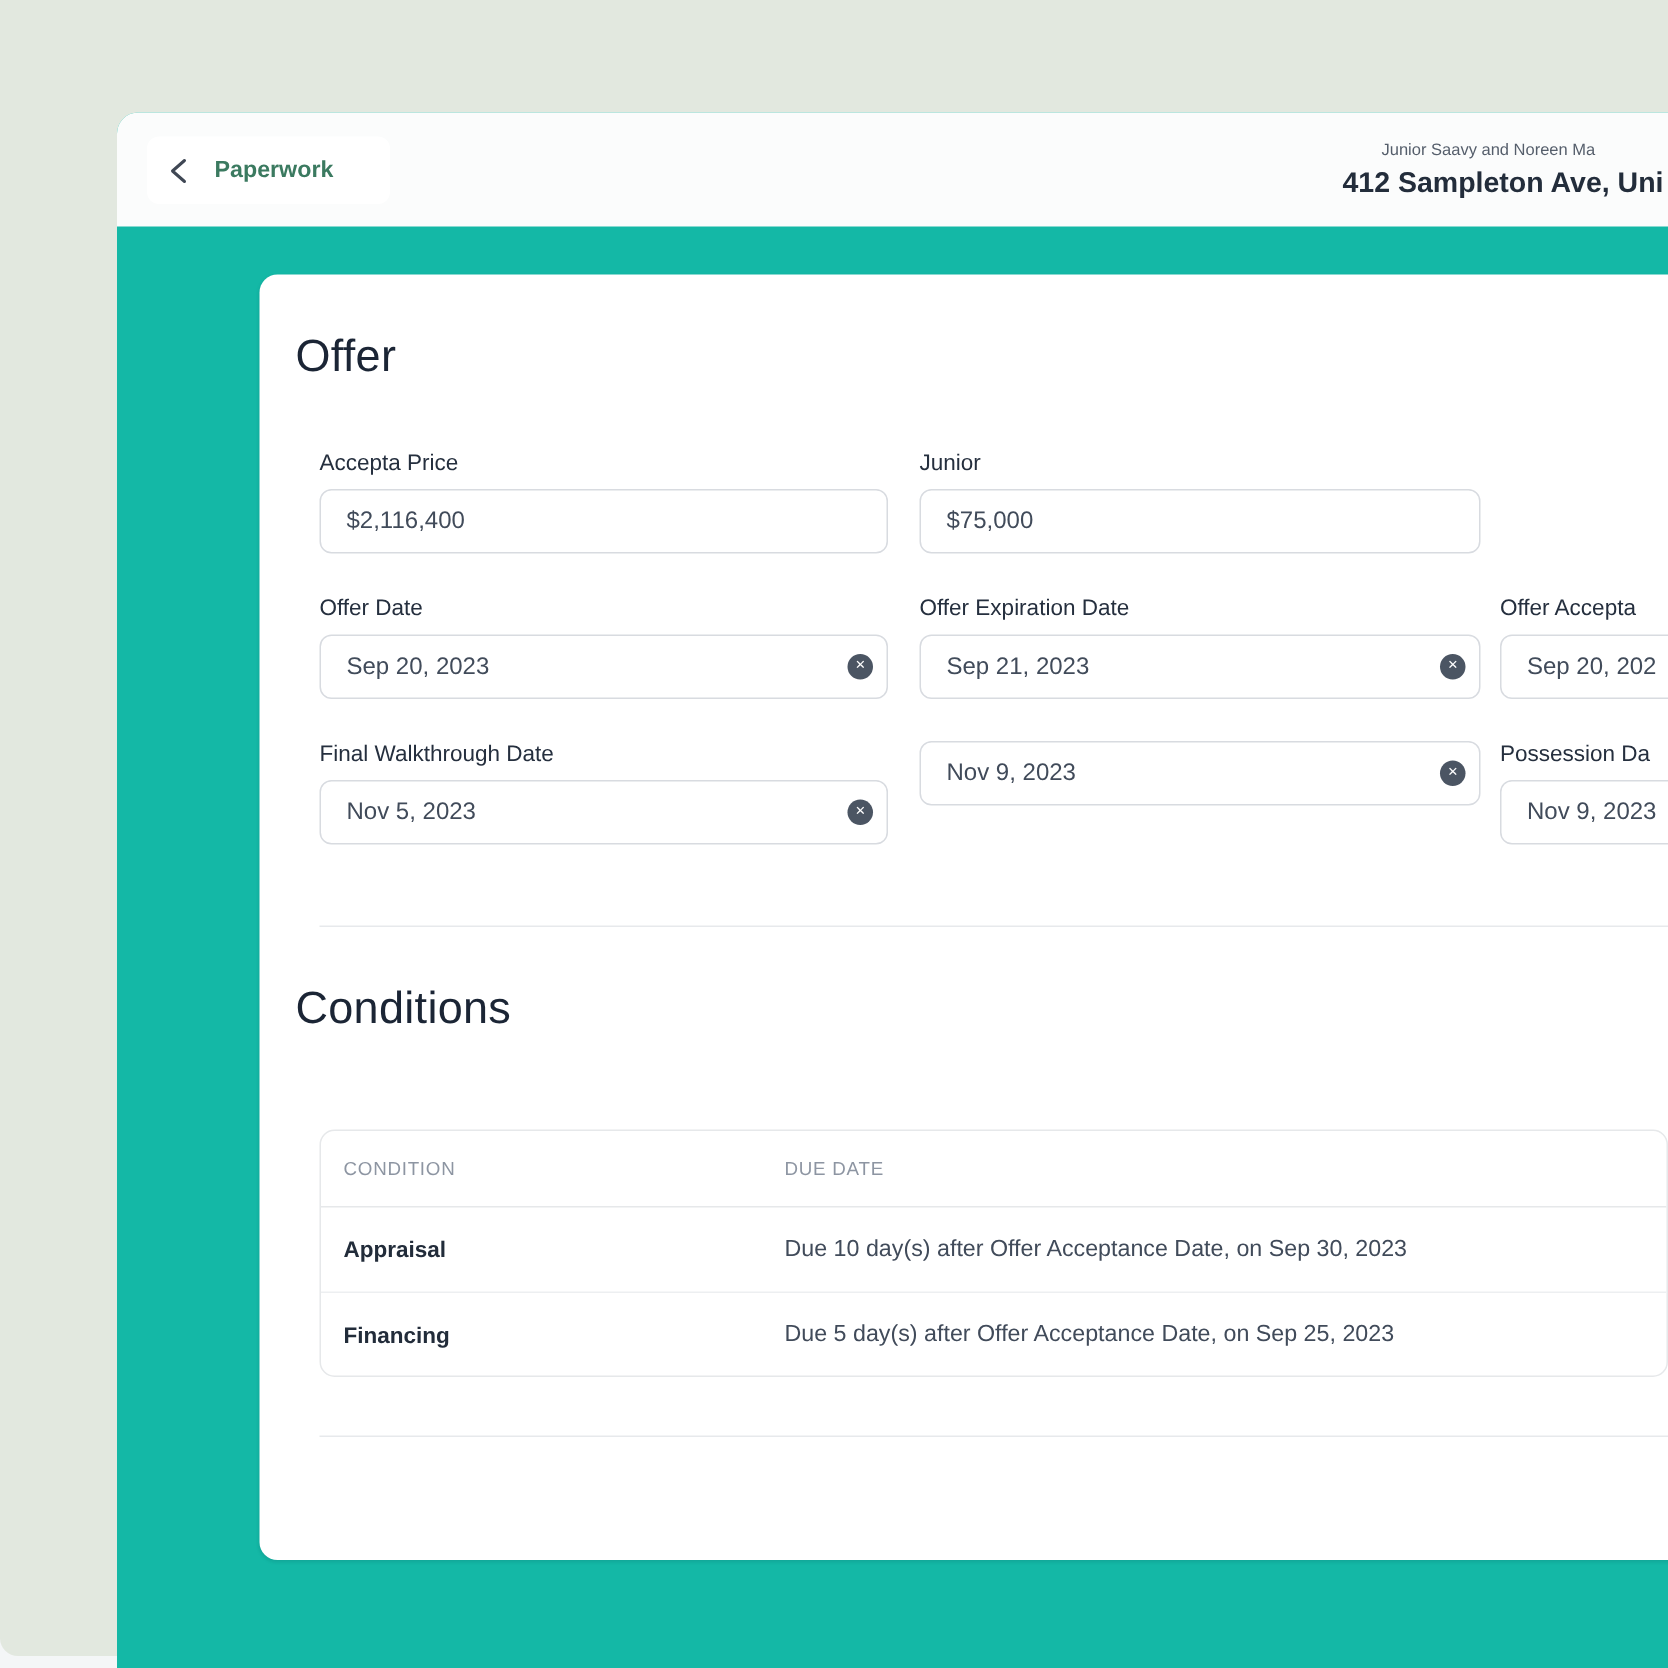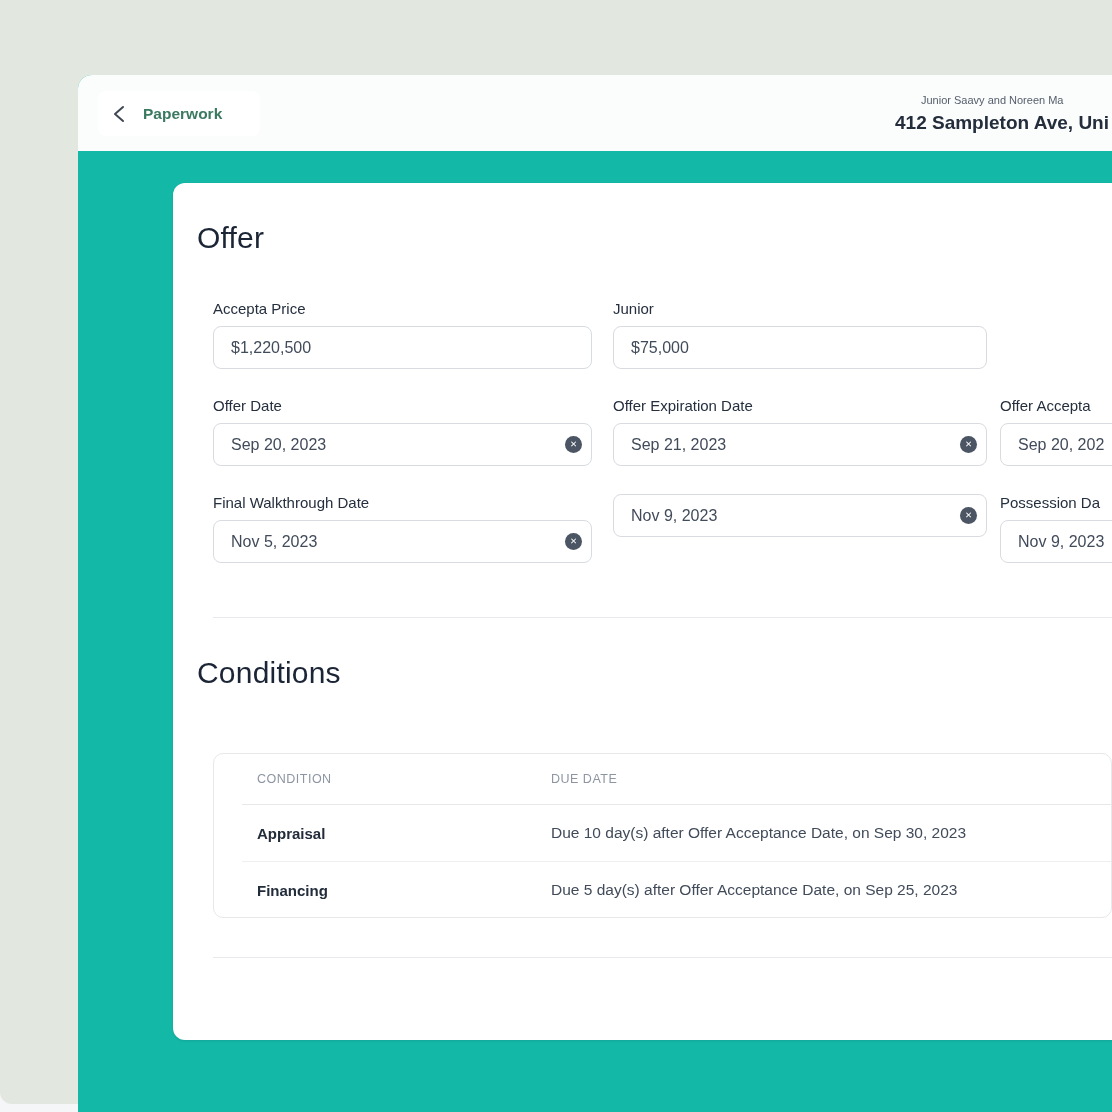--- a/index.html
+++ b/index.html
@@ -75,21 +75,20 @@
   }
   .divider {
     position:absolute; left:40px; width:950px; height:1px; background:#e7e9ec;
   }
   #divider-offer { top:434px; }
   #divider-conditions { top:774px; }
   .cond-table {
     position:absolute; left:40px; top:570px; width:899px; height:165px;
     border:1px solid #e6e8ea; border-radius:10px; background:#fff;
     overflow:hidden;
-    padding-left:28px;
   }
   .t-row { display:flex; align-items:center; }
   .t-head { height:51px; border-bottom:1px solid #e6e8ea; }
   .t-body-row { height:56px; }
   .t-body-row.first { border-bottom:1px solid #edeff1; height:57px; }
   .t-cell1 { width:309px; padding-left:15px; flex:none; }
   .t-cell2 { flex:1; }
   .th-text {
     font-size:12.5px; color:#8d95a2; letter-spacing:.5px; font-weight:500;
   }
@@ -116,21 +115,21 @@
     <div class="client-line2">412 Sampleton Ave, Uni</div>
   </div>
 
   <div class="card">
 
     <h1 class="section-title" id="offer-title">Offer</h1>
 
     <div class="form-row" id="form-row-1">
       <div class="field col1">
         <span class="flabel">Accepta Price</span>
-        <div class="finput">$1,220,500</div>
+        <div class="finput">$2,116,400</div>
       </div>
       <div class="field col2">
         <span class="flabel">Junior</span>
         <div class="finput">$75,000</div>
       </div>
     </div>
 
     <div class="form-row" id="form-row-2">
       <div class="field col1">
         <span class="flabel">Offer Date</span>

